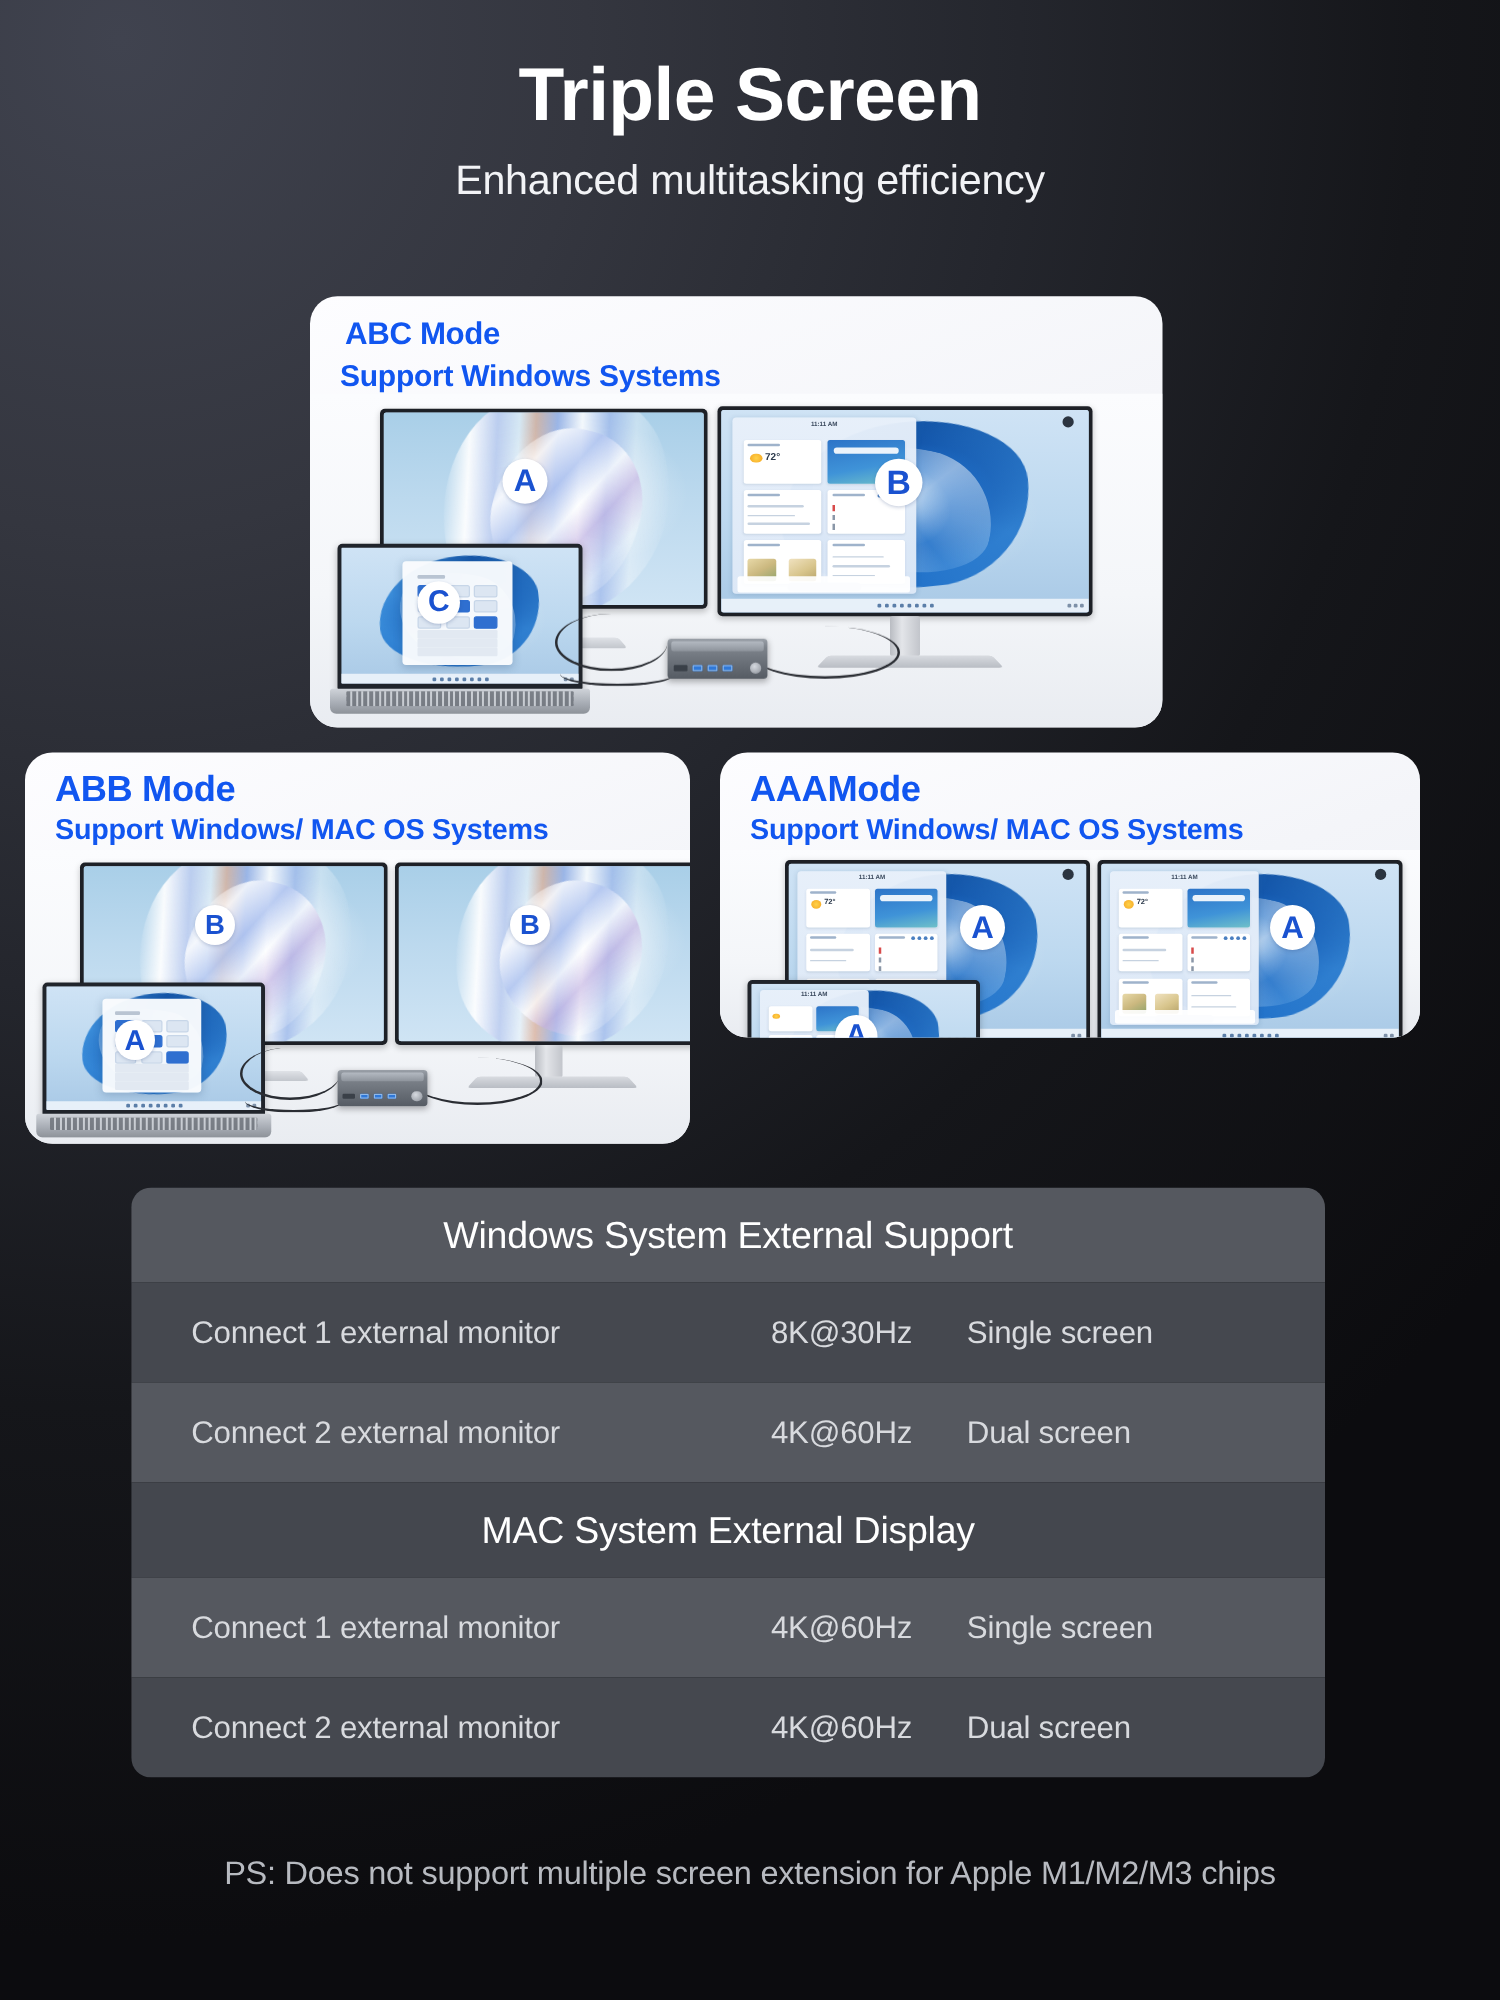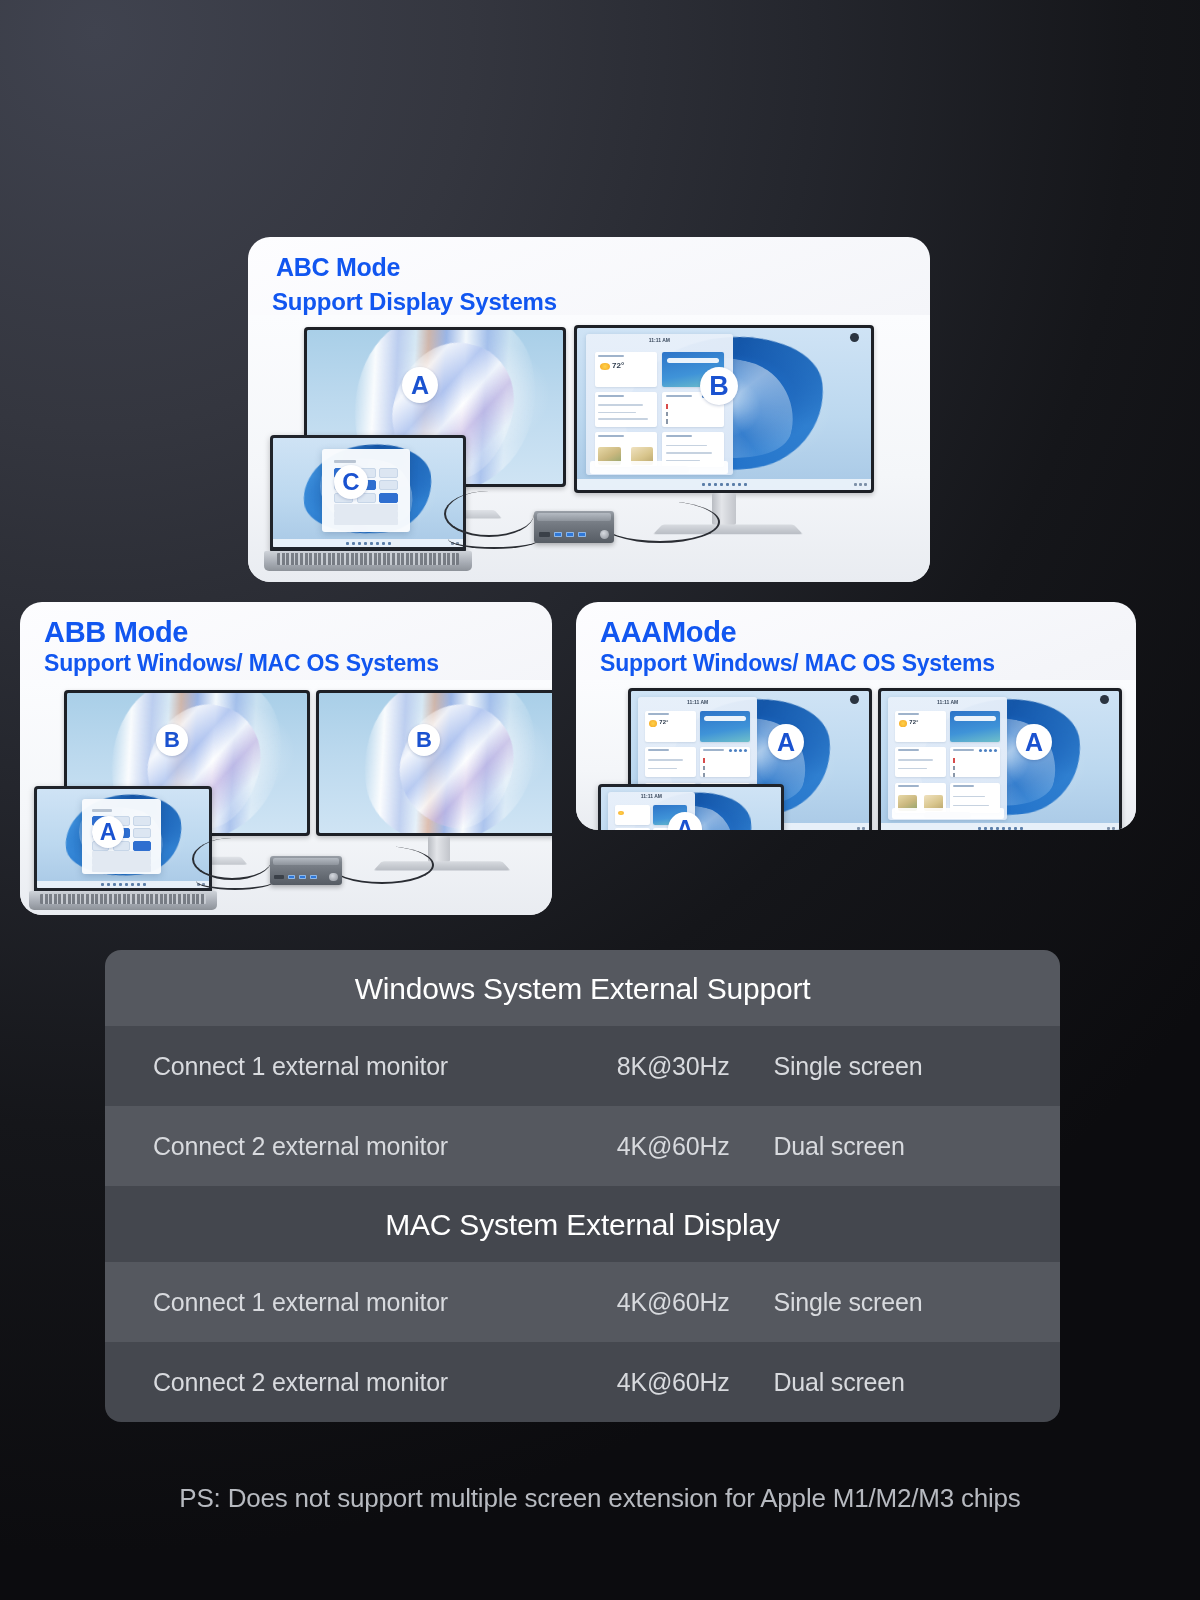--- a/index.html
+++ b/index.html
@@ -322,25 +322,27 @@
     position:absolute; left:0; right:0; top:1483px; text-align:center;
     color:#b7bac0; font-size:26px; letter-spacing:-0.2px;
   }
 </style>
 </head>
 <body>
 
 <div id="page">
 
   <div class="hdr">
+    <h1>Triple Screen</h1>
+    <h2>Enhanced multitasking efficiency</h2>
   </div>
 
   <div class="card" id="card-abc">
     <div class="card-title">ABC Mode</div>
-    <div class="card-sub">Support Display Systems</div>
+    <div class="card-sub">Support Windows Systems</div>
     <div class="scene">
       <div class="desk"></div>
 
       <div class="mon" style="left:56px; top:12px; width:262px; height:160px;">
         <div class="bez"></div>
         <div class="scr">
           <div class="wp-ribbon"></div>
         </div>
       </div>
       <div class="stand-neck" style="left:176px; top:172px; width:22px; height:24px;"></div>

